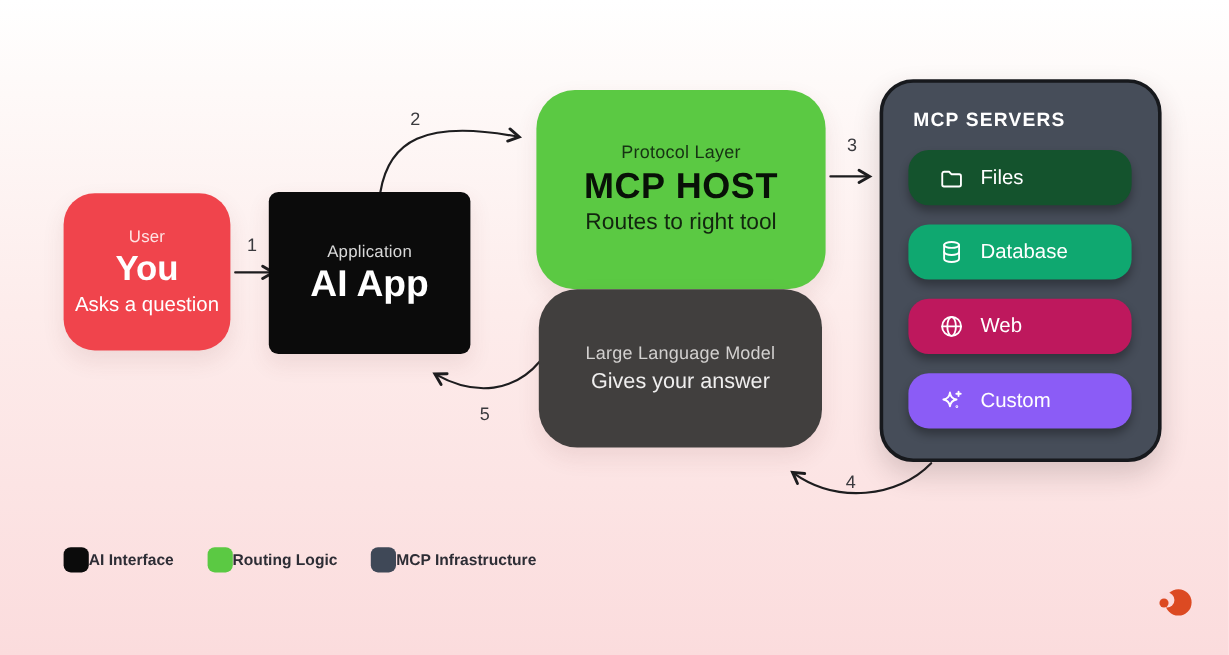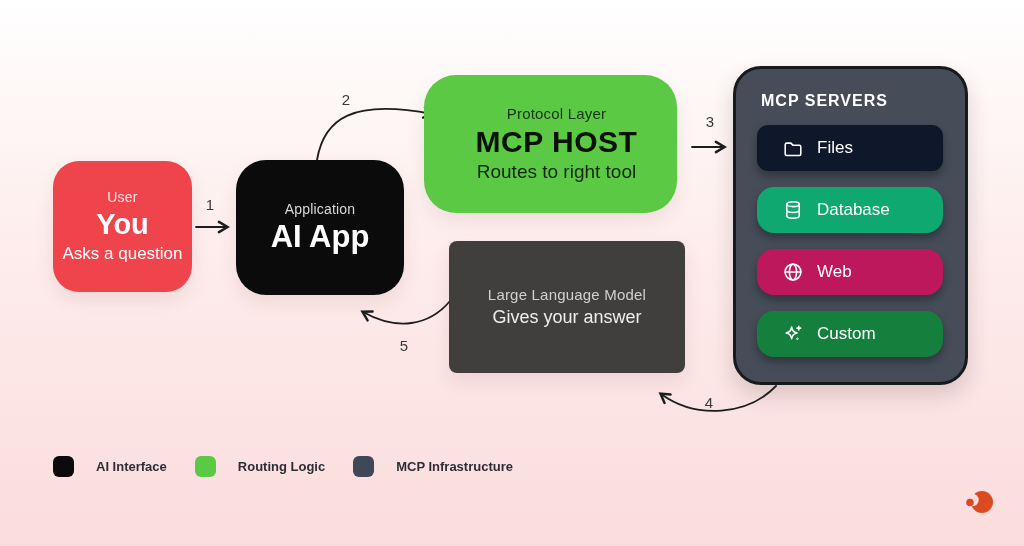--- a/index.html
+++ b/index.html
@@ -22,30 +22,30 @@
     box-shadow:0 8px 18px rgba(120,60,60,0.10);
   }
   .node .kicker{font-size:14px; letter-spacing:.2px;}
   .node .title{font-size:30px; font-weight:700; line-height:1.05;}
   .node .subtitle{font-size:17px;}
 
   .node-user{left:53px; top:161px; width:139px; height:131px; background:#f0444c; border-radius:26px; color:#ffffff;}
   .node-user .kicker{color:#ffe3e3;}
   .node-user .title{font-size:29px;}
 
-  .node-app{left:236px; top:160px; width:168px; height:135px; background:#0b0b0b; border-radius:30px; color:#ffffff;}
+  .node-app{left:224px; top:160px; width:168px; height:135px; background:#0b0b0b; border-radius:8px; color:#ffffff;}
   .node-app .kicker{color:#d9d9d9;}
   .node-app .title{font-size:31px;}
 
-  .node-host{left:424px; top:75px; width:241px; height:138px; background:#5bc943; border-radius:32px; color:#0c1c09;padding-left:12px;}
+  .node-host{left:447px; top:75px; width:241px; height:166px; background:#5bc943; border-radius:32px; color:#0c1c09;}
   .node-host .kicker{color:#163313; font-size:15px;}
   .node-host .title{color:#081107; letter-spacing:.5px;}
   .node-host .subtitle{font-size:19px; color:#12260f;}
 
-  .node-assistant{left:449px; top:241px; width:236px; height:132px; background:#413f3e; border-radius:8px; color:#ffffff;}
+  .node-assistant{left:449px; top:241px; width:236px; height:132px; background:#413f3e; border-radius:32px; color:#ffffff;}
   .node-assistant .kicker{color:#d2d0cf; font-size:15px;}
   .node-assistant .title{font-size:29px; letter-spacing:.3px;}
   .node-assistant .subtitle{font-size:18px; color:#efeeee;}
 
   .panel{
     position:absolute; left:733px; top:66px; width:235px; height:319px;
     background:#464d59; border:3px solid #17191d; border-radius:28px;
     box-sizing:border-box; padding:23px 0 0 21px;
     box-shadow:0 10px 22px rgba(60,40,40,0.18);
   }
@@ -53,29 +53,29 @@
     color:#ffffff; font-size:16px; font-weight:700; letter-spacing:1px;
     margin:0 0 15px 4px;
   }
   .srv{
     display:flex; align-items:center; gap:13px;
     width:186px; height:46px; margin-bottom:16px; padding:0 0 0 25px;
     border:none; border-radius:17px; cursor:pointer;
     color:#ffffff; font-family:inherit; font-size:17px; font-weight:500;
     box-shadow:0 5px 8px rgba(0,0,0,0.32);
   }
-  .srv-files{background:#0f172a;border-radius:11px;}
+  .srv-files{background:#14532d;}
   .srv-db{background:#0fa870;}
   .srv-web{background:#be185d;}
-  .srv-custom{background:#15803d;}
+  .srv-custom{background:#8b5cf6;}
   .srv .icon{display:flex; align-items:center;}
   .srv svg{stroke:#ffffff; fill:none; stroke-width:1.7; stroke-linecap:round; stroke-linejoin:round;}
 
   .legend{position:absolute; left:53px; top:456px; display:flex; gap:28px; align-items:center;}
-  .legend-item{display:flex; align-items:center; gap:22px;}
+  .legend-item{display:flex; align-items:center; gap:0;}
   .swatch{width:21px; height:21px; border-radius:6px;}
   .swatch-ai{background:#0b0b0b;}
   .swatch-routing{background:#5bc943;}
   .swatch-mcp{background:#3f4857;}
   .legend-label{font-size:13px; font-weight:700; color:#2d2d35;}
 
   .logo{position:absolute; left:963px; top:486px; width:32px; height:32px;}
 </style>
 </head>
 <body>

